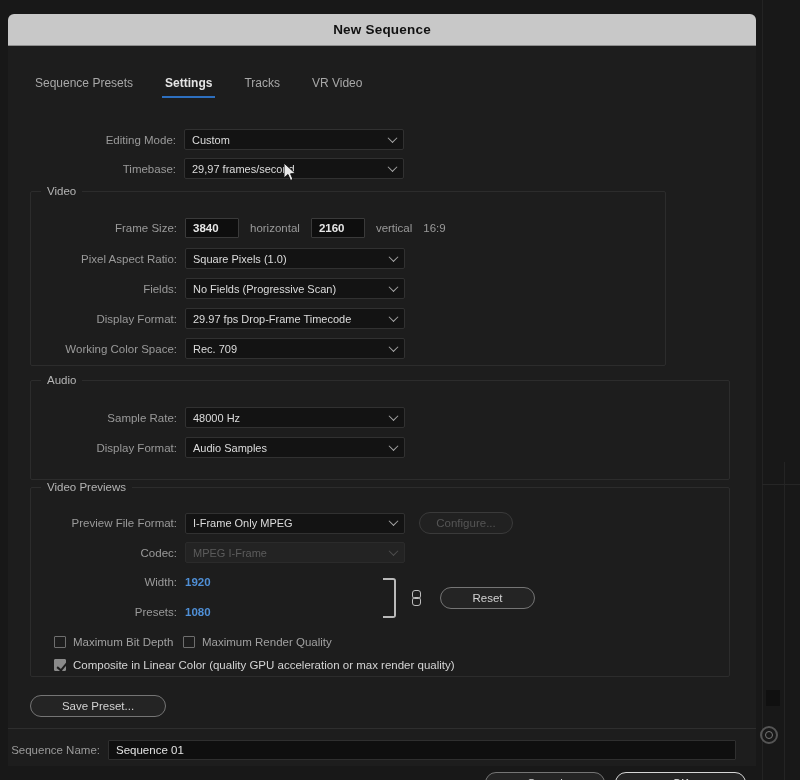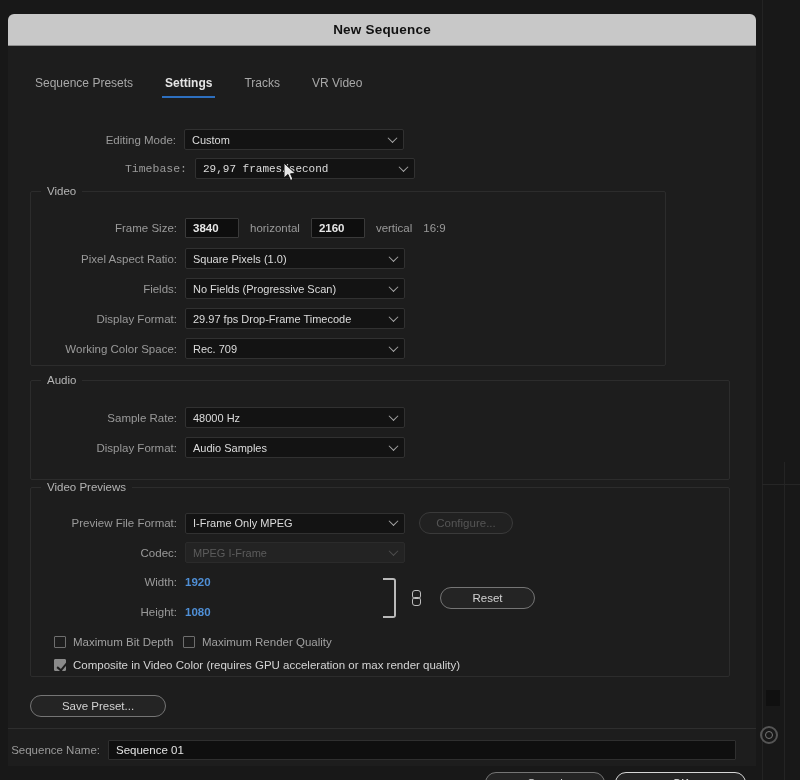--- a/index.html
+++ b/index.html
@@ -176,21 +176,21 @@
     </div>
 
     <div class="row" style="left:0px; top:83px;">
       <div class="lbl w">Editing Mode:</div>
       <div class="sel" style="width:220px;">
         <span>Custom</span>
         <span class="chev"></span>
       </div>
     </div>
 
-    <div class="row" style="left:11px; top:112px;font-family:Liberation Mono, monospace;">
+    <div class="row" style="left:0px; top:112px;">
       <div class="lbl w">Timebase:</div>
       <div class="sel" style="width:220px;">
         <span>29,97  frames/second</span>
         <span class="chev"></span>
       </div>
     </div>
 
     <div class="group" style="left:22px; top:145px; width:636px; height:175px;">
       <span class="legend">Video</span>
 
@@ -277,21 +277,21 @@
           <span>Configure...</span>
         </div>
       </div>
 
       <div class="row" style="left:-22px; top:88px;">
         <div class="lbl w">Width:</div>
         <span class="bluev">1920</span>
       </div>
 
       <div class="row" style="left:-22px; top:118px;">
-        <div class="lbl w">Height:</div>
+        <div class="lbl w">Presets:</div>
         <span class="bluev">1080</span>
       </div>
 
       <div class="bracket" style="left:352px; top:90px;"></div>
       <div class="chain" style="left:381px; top:102px;">
         <div class="lk" style="top:0px;"></div>
         <div class="lk" style="top:7px;"></div>
       </div>
       <div class="btn" style="position:absolute; left:409px; top:99px; width:95px;">
         <span>Reset</span>
@@ -300,21 +300,21 @@
       <div class="cb" style="position:absolute; left:23px; top:148px;">
         <span class="box"></span>
         <span class="ctext">Maximum Bit Depth</span>
       </div>
       <div class="cb" style="position:absolute; left:152px; top:148px;">
         <span class="box"></span>
         <span class="ctext">Maximum Render Quality</span>
       </div>
       <div class="cb on" style="position:absolute; left:23px; top:171px;">
         <span class="box checked"></span>
-        <span class="ctext">Composite in Video Color (requires GPU acceleration or max render quality)</span>
+        <span class="ctext">Composite in Linear Color (quality GPU acceleration or max render quality)</span>
       </div>
     </div>
 
     <div class="btn" style="position:absolute; left:22px; top:649px; width:136px;">
       <span>Save Preset...</span>
     </div>
 
     <div class="divider" style="left:0px; top:682px; width:748px;"></div>
 
     <div class="row" style="left:0px; top:694px;">

